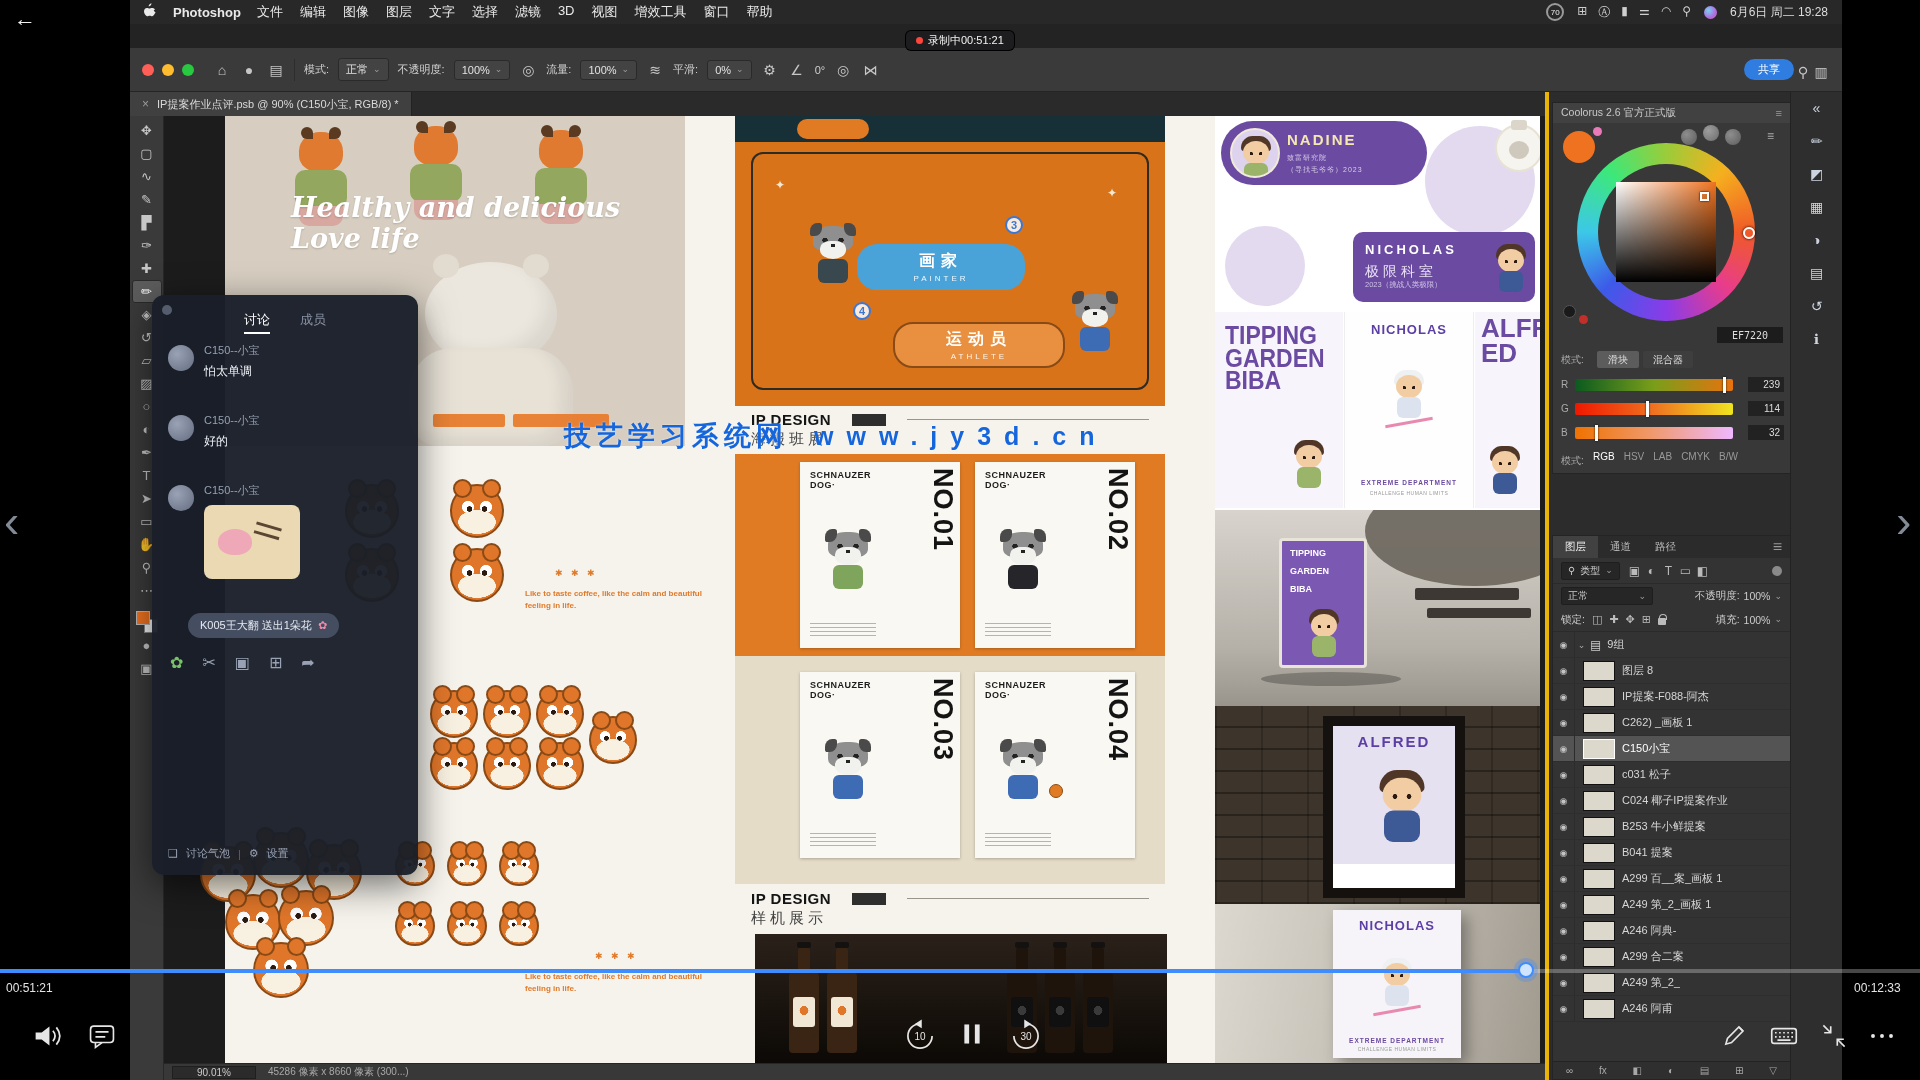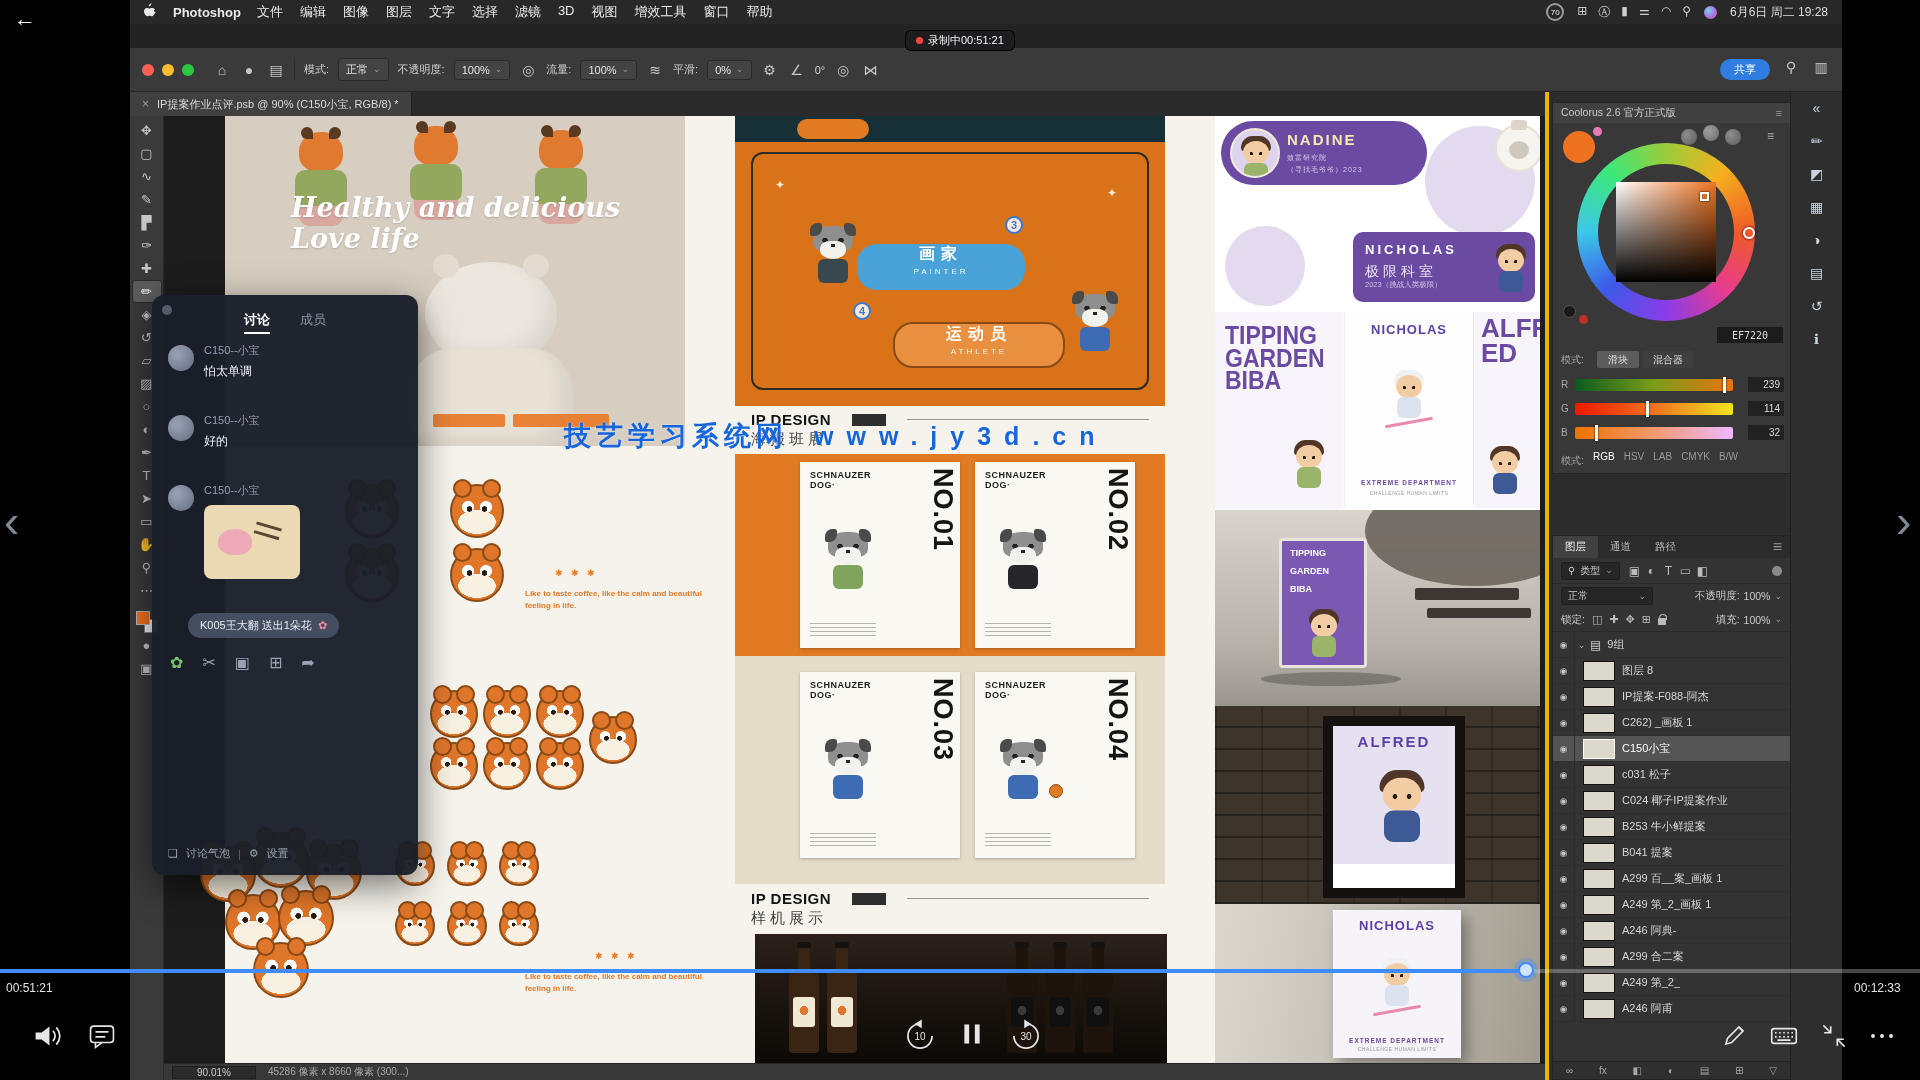--- a/index.html
+++ b/index.html
@@ -19,21 +19,21 @@
 .recpill{position:absolute;left:776px;top:31px;height:19px;padding:0 10px;border-radius:5px;background:#1d1d1f;display:flex;align-items:center;gap:5px;font-size:11px;color:#f2f2f2;box-shadow:0 0 0 1px #000;z-index:70}
 .recdot{width:7px;height:7px;border-radius:50%;background:#ff453a}
 
 .optbar{position:absolute;left:0;top:48px;width:100%;height:44px;background:#3a3a3a;border-bottom:1px solid #252525;display:flex;align-items:center;gap:9px;padding:0 12px;font-size:11px;color:#cfcfcf;z-index:20}
 .lights{display:flex;gap:8px;margin-right:10px}
 .light{width:12px;height:12px;border-radius:50%}
 .sel{display:flex;align-items:center;gap:5px;background:#434343;border:1px solid #2a2a2a;border-radius:3px;padding:3px 7px;color:#e2e2e2;white-space:nowrap}
 .caret{font-size:9px;color:#9d9d9d;line-height:1}
 .opt-ic{font-size:14px;color:#c6c6c6;width:18px;text-align:center}
 .vdiv{width:1px;height:22px;background:#2d2d2d}
-.opt-right{margin-left:auto;display:flex;align-items:flex-start;gap:12px}
+.opt-right{margin-left:auto;display:flex;align-items:flex-end;gap:0}
 .share-btn{background:#2f7de1;padding:3px 14px;border-radius:12px;color:#fff;font-size:11px;border:none;cursor:pointer}
 
 .tabbar{position:absolute;left:0;top:92px;width:100%;height:24px;background:#2a2a2a;display:flex;z-index:20}
 .tab{height:24px;display:flex;align-items:center;gap:8px;background:#404040;padding:0 12px;font-size:11px;color:#d9d9d9;border-right:1px solid #222}
 .tclose{color:#9b9b9b;font-size:12px}
 
 .toolbar{position:absolute;left:0;top:116px;width:34px;bottom:0;background:#3a3a3a;border-right:1px solid #282828;display:flex;flex-direction:column;align-items:center;padding-top:3px;z-index:20}
 .tools{display:flex;flex-direction:column;align-items:center}
 .tool{width:30px;height:23px;display:flex;align-items:center;justify-content:center;font-size:13px;color:#c7c7c7;border-radius:3px;cursor:pointer}
 .tool.sel{background:#5c5c5c;color:#fff}
@@ -62,21 +62,21 @@
 background-image:radial-gradient(circle at 35% 46%,#2a1a10 6%,transparent 7%),radial-gradient(circle at 65% 46%,#2a1a10 6%,transparent 7%),radial-gradient(ellipse 38% 24% at 50% 72%,#f8f0e0 98%,transparent),radial-gradient(circle at 32% 42%,#fff 13%,transparent 14%),radial-gradient(circle at 68% 42%,#fff 13%,transparent 14%)}
 .panda::before,.panda::after{content:"";position:absolute;top:-7px;width:15px;height:15px;background:#e0762a;border:2px solid #8a4a16;border-radius:50%}
 .panda::before{left:1px}.panda::after{right:1px}
 .tagline{position:absolute;width:180px;font-size:8px;line-height:1.5;color:#e07a2a;font-weight:bold}
 .stars{position:absolute;color:#e07a2a;font-size:9px;letter-spacing:3px}
 
 .p-orange1{position:absolute;left:571px;top:0;width:430px;height:290px;background:#d9731a;overflow:hidden}
 .topstrip{position:absolute;left:0;top:0;width:100%;height:26px;background:#173038}
 .topstrip .blob{position:absolute;left:62px;top:3px;width:72px;height:20px;background:#e07b24;border-radius:10px}
 .bcard{position:absolute;left:16px;top:36px;width:398px;height:238px;border:2px solid #2e2a24;border-radius:12px}
-.bub{position:absolute;border-radius:20px;display:flex;flex-direction:column;align-items:center;color:#fff}
+.bub{position:absolute;border-radius:20px;display:flex;flex-direction:column;align-items:center;justify-content:center;color:#fff}
 .bub .cn{font-size:16px;font-weight:bold;letter-spacing:6px}
 .bub .en{font-size:8px;letter-spacing:3px;margin-top:2px;opacity:.92}
 .nbadge{position:absolute;width:18px;height:18px;border:2px solid #3a78d8;border-radius:50%;background:rgba(255,255,255,.85);color:#3a78d8;font-size:11px;font-weight:bold;display:flex;align-items:center;justify-content:center}
 .plus{position:absolute;color:#f6e8d0;font-size:12px}
 
 .dog{position:absolute;width:44px;height:60px}
 .dog .head{position:absolute;top:0;left:2px;width:40px;height:26px;background:#8f8f8f;border-radius:45% 45% 35% 35%;background-image:radial-gradient(circle at 30% 55%,#222 8%,transparent 9%),radial-gradient(circle at 70% 55%,#222 8%,transparent 9%)}
 .dog .head::before,.dog .head::after{content:"";position:absolute;top:-3px;width:12px;height:13px;background:#4a4a4a;border-radius:60% 20% 60% 20%}
 .dog .head::before{left:-3px}.dog .head::after{right:-3px;border-radius:20% 60% 20% 60%}
 .dog .beard{position:absolute;top:15px;left:9px;width:26px;height:18px;background:#f1f1ee;border-radius:40% 40% 50% 50%;background-image:radial-gradient(circle at 50% 25%,#222 10%,transparent 11%)}
@@ -200,21 +200,21 @@
 .lname{white-space:nowrap;overflow:hidden;text-overflow:ellipsis}
 .lbottom{position:absolute;left:0;bottom:0;width:100%;height:18px;background:#2f2f2f;border-top:1px solid #232323;display:flex;align-items:center;justify-content:space-around;font-size:10px;color:#a8a8a8}
 
 .sidestrip{position:absolute;left:1660px;top:92px;width:52px;bottom:0;background:#2e2e2e;border-left:1px solid #222;z-index:20}
 .sicons{display:flex;flex-direction:column;align-items:center;gap:17px;padding-top:8px;font-size:14px;color:#ccd4e0}
 
 .disc{position:absolute;left:22px;top:295px;width:266px;height:580px;background:rgba(25,30,41,.96);border-radius:12px;box-shadow:0 10px 36px rgba(0,0,0,.55);color:#e8ecf4;z-index:45}
 .dhandle{position:absolute;left:10px;top:10px;width:10px;height:10px;border-radius:50%;background:#555d6c}
 .disc-tabs{display:flex;gap:30px;justify-content:center;padding-top:16px;font-size:13px}
 .dtab{color:#8b94a6;cursor:pointer}
-.dtab.on{color:#fff;font-weight:bold;border-bottom:2px solid #fff;padding-bottom:3px}
+.dtab.on{color:#fff;font-weight:normal;border-bottom:2px solid #fff;padding-bottom:3px}
 .msg{position:absolute;left:16px;right:12px}
 .mav{position:absolute;left:0;top:2px;width:26px;height:26px;border-radius:50%;background:radial-gradient(circle at 35% 35%,#9aa3b5,#646d80)}
 .mname{margin-left:36px;font-size:11px;color:#96a0b2}
 .mtext{margin-left:36px;margin-top:5px;font-size:12px;color:#eef1f7}
 .sticker{position:absolute;left:52px;top:210px;width:96px;height:74px;background:#ead9b2;border-radius:8px}
 .sticker::before{content:"";position:absolute;left:14px;top:24px;width:34px;height:26px;background:#eea8b8;border-radius:50% 50% 45% 45%}
 .sticker::after{content:"";position:absolute;left:52px;top:20px;width:26px;height:3px;background:#5a4632;transform:rotate(16deg);box-shadow:0 9px 0 #5a4632}
 .toast{position:absolute;left:36px;top:318px;height:25px;padding:0 12px;background:#454e60;border-radius:13px;display:flex;align-items:center;gap:6px;font-size:11px;color:#e6eaf2;white-space:nowrap}
 .toast .fl{color:#f08bab}
 .dicons{position:absolute;left:18px;top:358px;display:flex;gap:19px;font-size:16px;color:#98a2b4}

